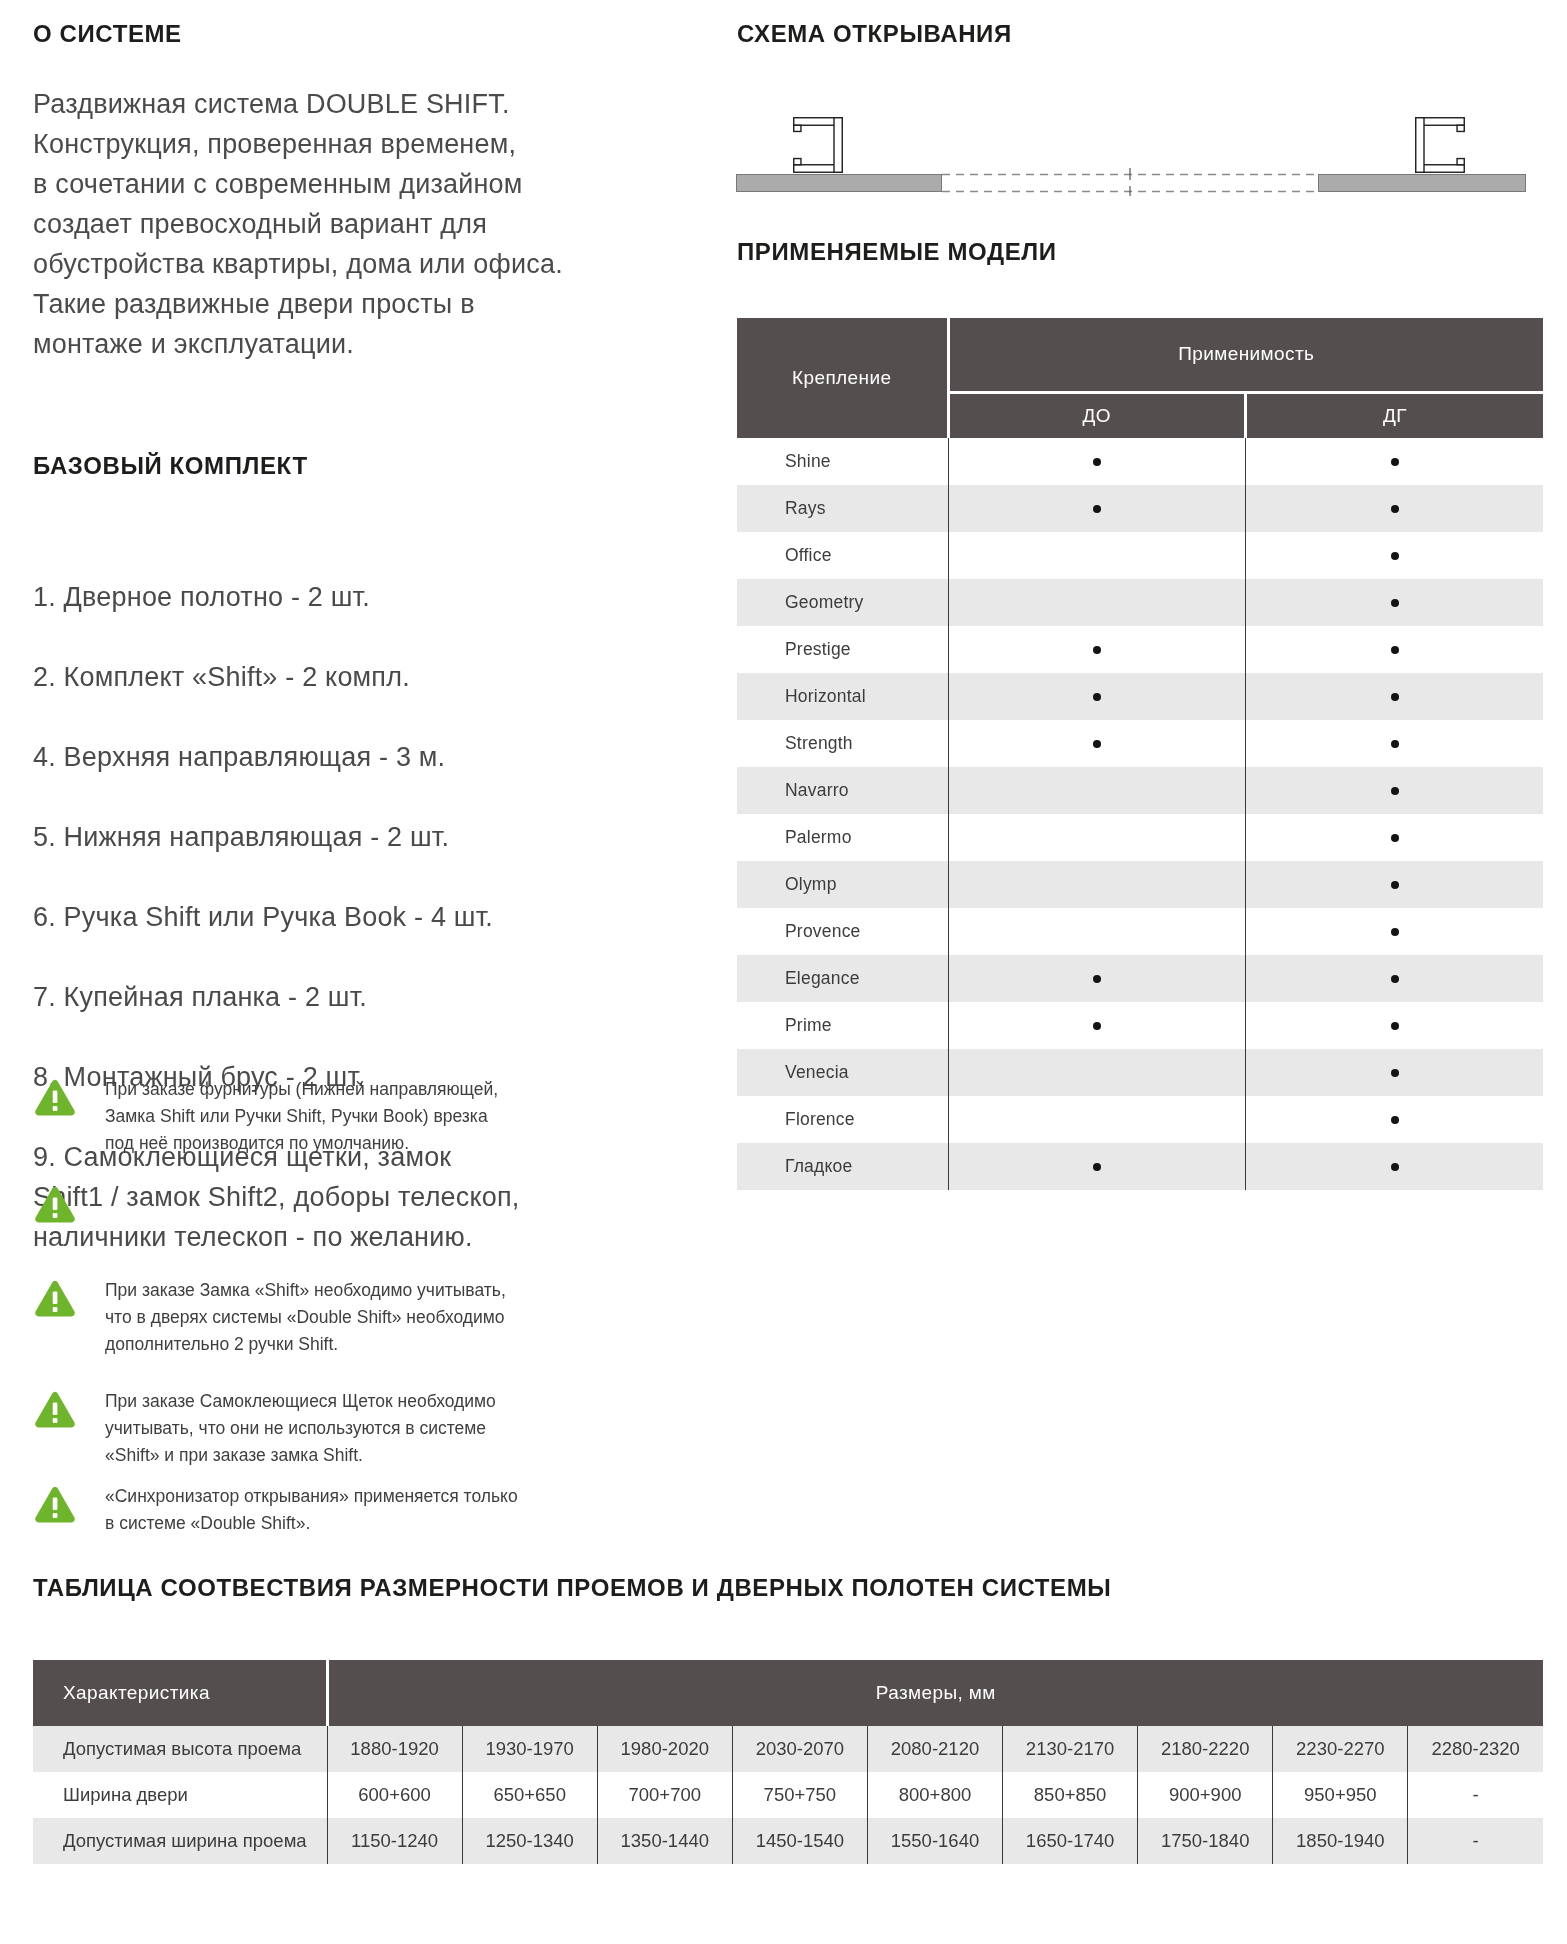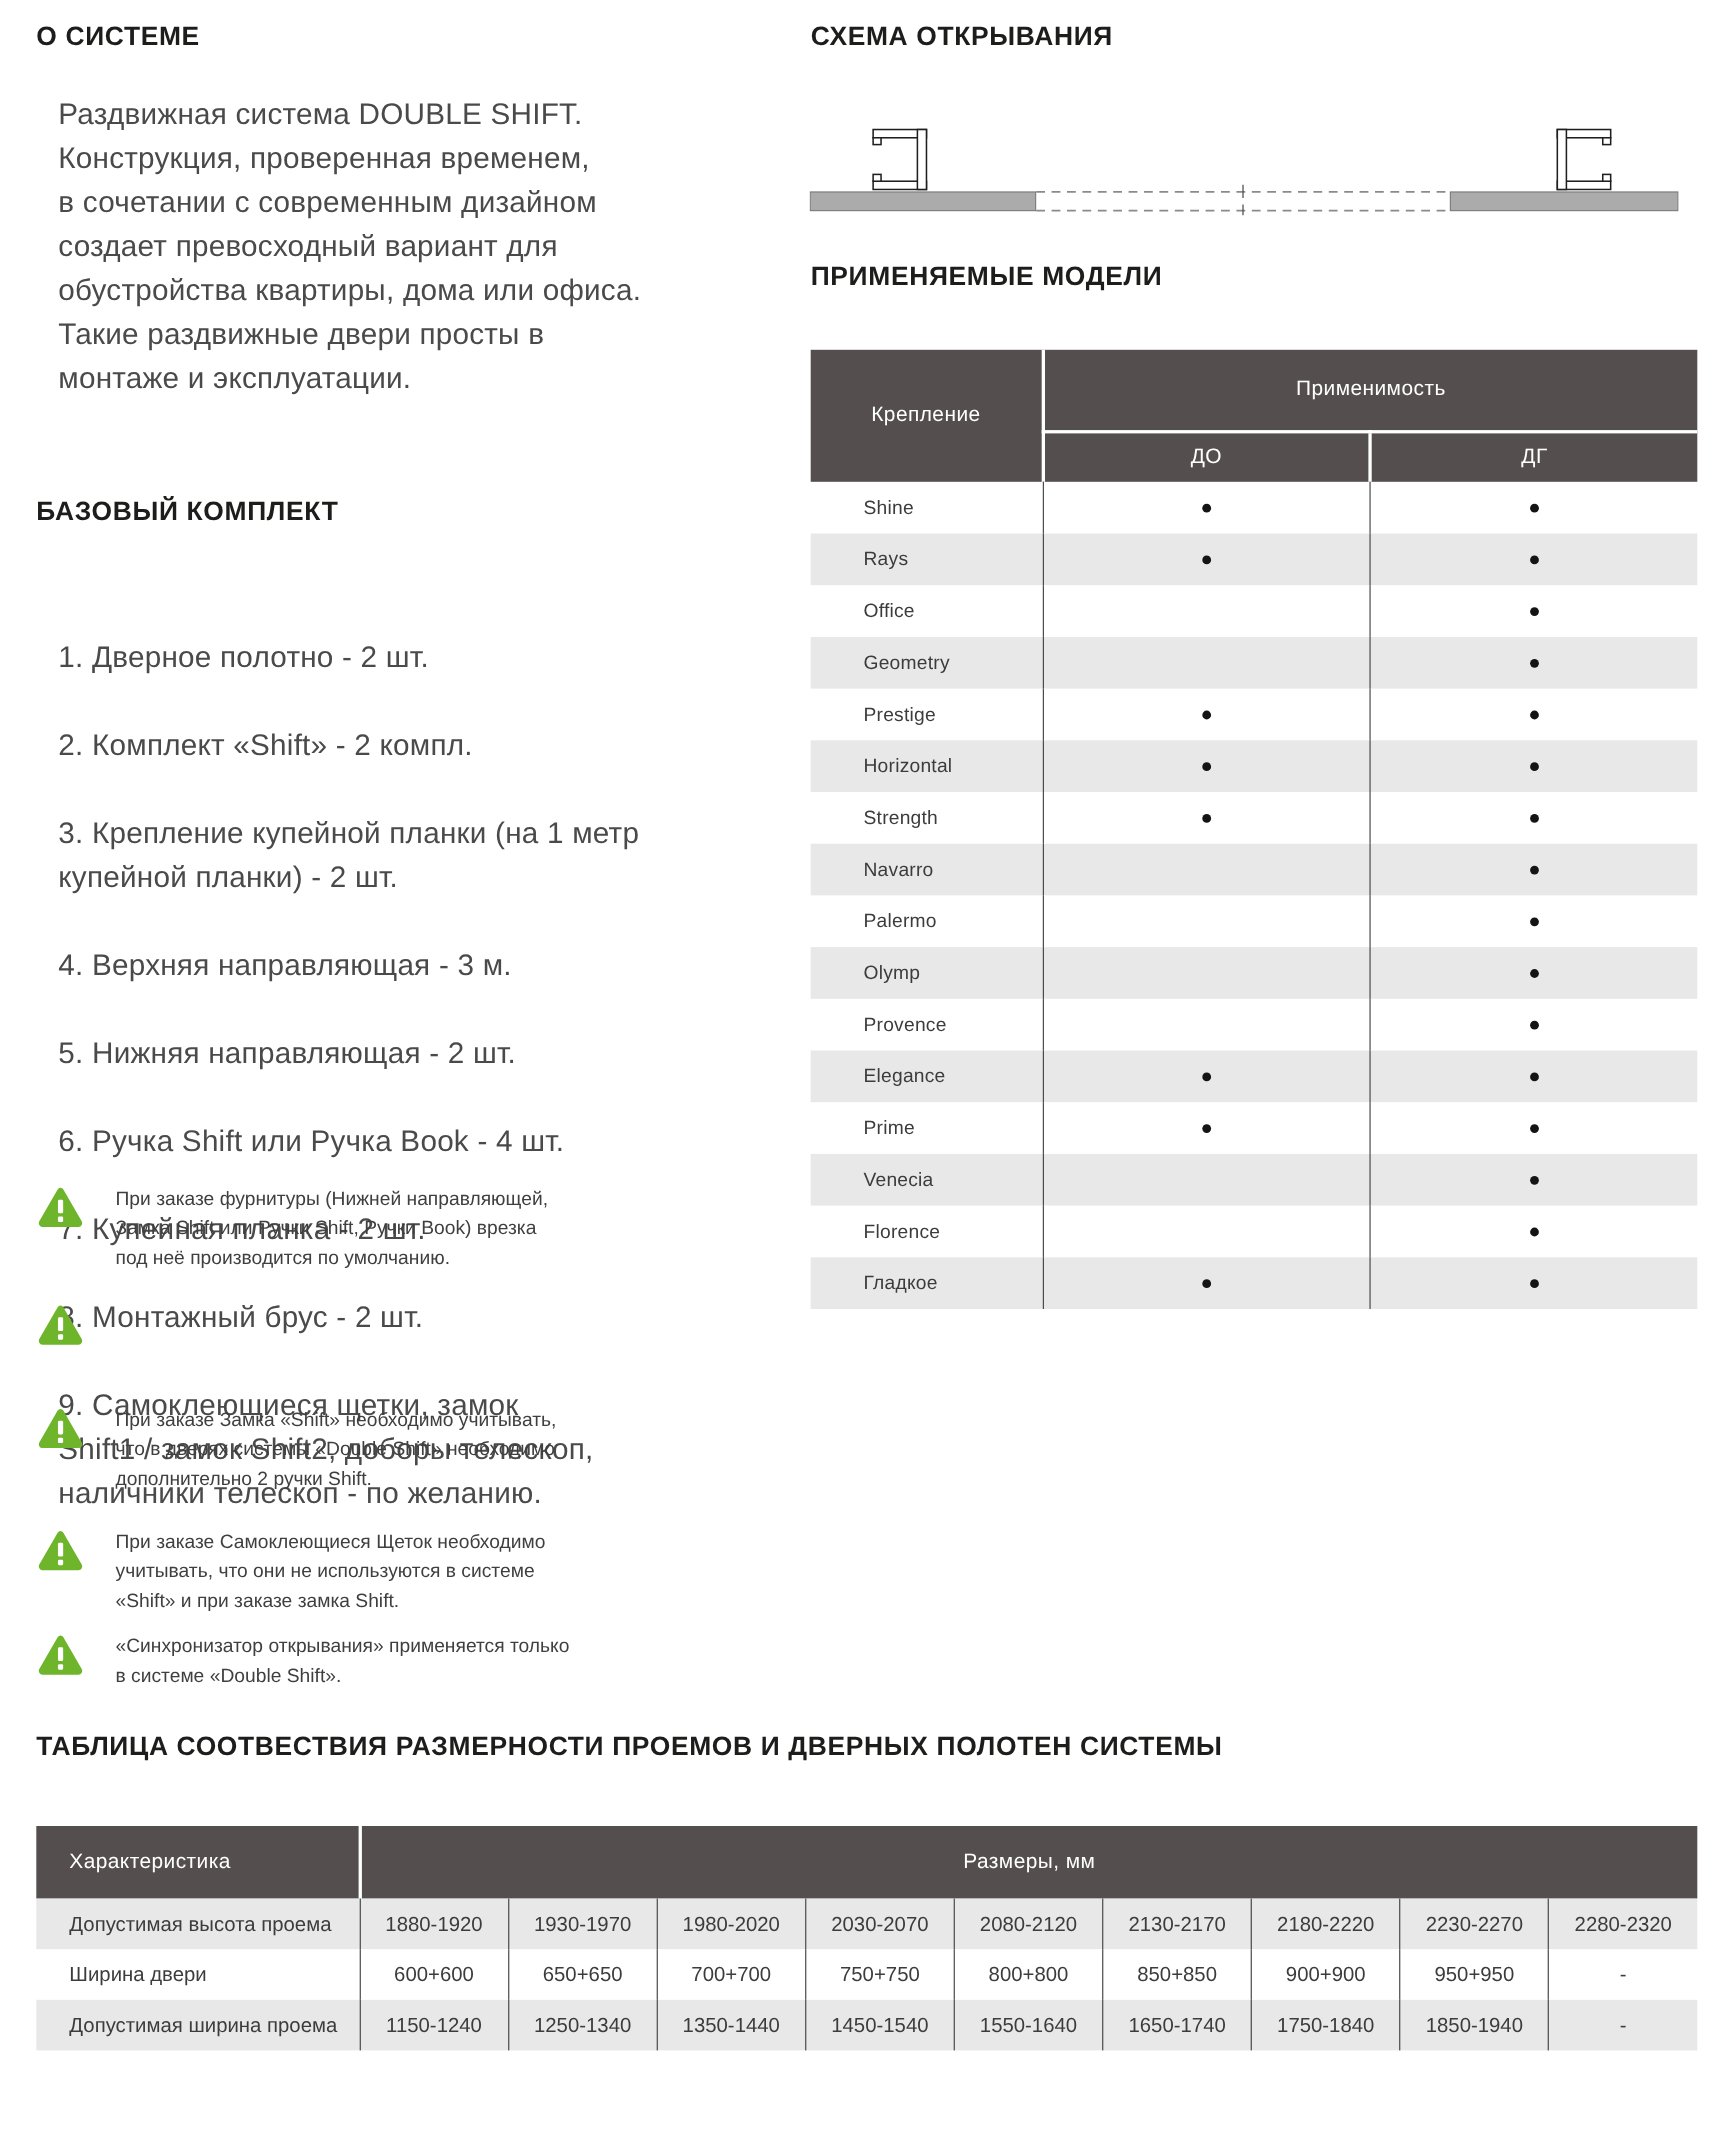--- a/index.html
+++ b/index.html
@@ -11,21 +11,21 @@
   body{
     width:1567px;height:1944px;position:relative;
     font-family:"Liberation Sans", sans-serif;color:var(--body);
   }
   .h2{
     position:absolute;font-size:24px;font-weight:700;color:var(--ink);
     letter-spacing:.6px;white-space:nowrap;
   }
   .bodytext{
     position:absolute;font-size:27px;line-height:40px;color:#4a4a4a;
-    white-space:pre-line;letter-spacing:.2px;font-weight:400;margin-left:20px;
+    white-space:pre-line;letter-spacing:.2px;font-weight:400;
   }
   
   .warning{position:absolute;left:33px;display:flex;gap:28px;align-items:flex-start;}
   .warning .wicon{flex:0 0 44px;margin-top:2px;}
   .warning .wtext{
     width:440px;font-size:17.5px;line-height:27px;color:#3f3f3f;white-space:pre-line;
   }
   
   #diagram{position:absolute;left:736px;top:112px;}
   
@@ -73,22 +73,20 @@
 создает превосходный вариант для
 обустройства квартиры, дома или офиса.
 Такие раздвижные двери просты в
 монтаже и эксплуатации.</div>
 
 <div class="h2" style="left:33px;top:452px">БАЗОВЫЙ КОМПЛЕКТ</div>
 
 <div class="bodytext" style="left:33px;top:537px;width:620px">
   <div>1. Дверное полотно - 2 шт.</div>
   <div>2. Комплект «Shift» - 2 компл.</div>
-  <div>3. Крепление купейной планки (на 1 метр
-купейной планки) - 2 шт.</div>
   <div>4. Верхняя направляющая -  3 м.</div>
   <div>5. Нижняя направляющая -  2 шт.</div>
   <div>6. Ручка Shift или Ручка Book -  4 шт.</div>
   <div>7. Купейная планка  - 2 шт.</div>
   <div>8. Монтажный брус - 2 шт.</div>
   <div>9. Самоклеющиеся щетки, замок
 Shift1 / замок Shift2, доборы телескоп,
 наличники телескоп  - по желанию.</div>
 </div>
 

